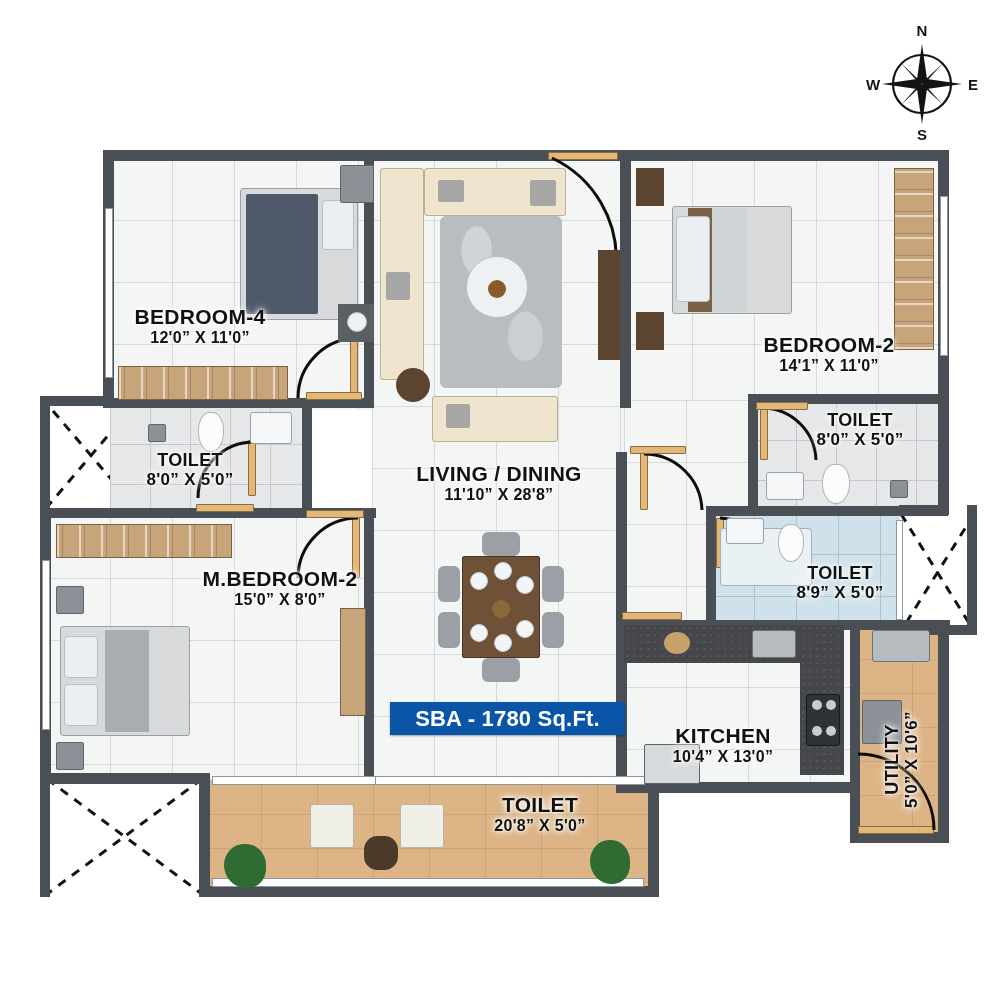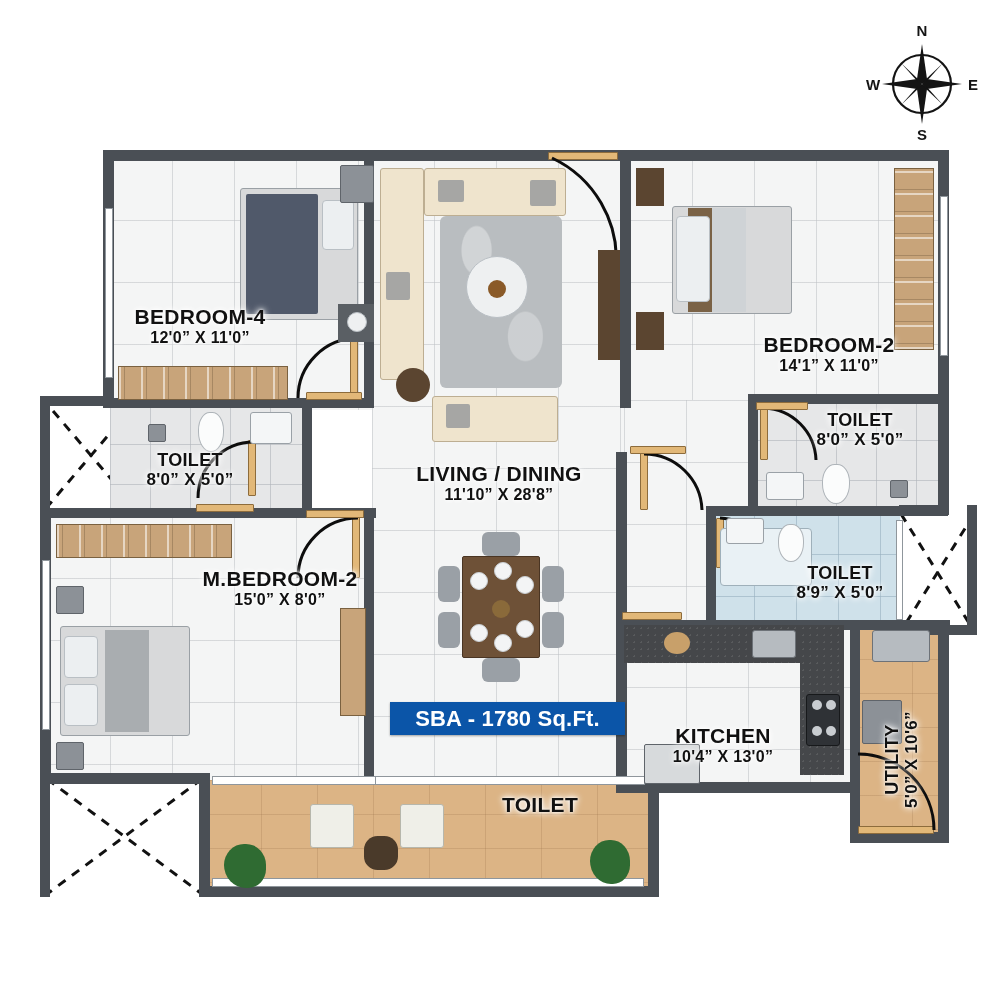--- a/index.html
+++ b/index.html
@@ -378,20 +378,21 @@
     <span class="dm">10'4” X 13'0”</span>
   </div>
 
   <div class="label sm vert" style="left:812px;top:740px;width:180px;">
     <span class="nm">UTILITY</span>
     <span class="dm">5'0” X 10'6”</span>
   </div>
 
   <div class="label" style="left:420px;top:793px;width:240px;">
     <span class="nm">TOILET</span>
+    <span class="dm">20'8” X 5'0”</span>
   </div>
 
   <div id="sba" style="left:390px;top:702px;width:235px;height:33px;background:#0b55a8;">SBA - 1780 Sq.Ft.</div>
 
   <svg id="compass" style="left:858px;top:22px;width:128px;height:122px;" viewBox="0 0 128 122">
     <circle cx="64" cy="62" r="29" fill="none" stroke="#141414" stroke-width="2.2"></circle>
 
     <polygon points="64,22 69,57 64,62 59,57" fill="#141414"></polygon>
     <polygon points="64,102 69,67 64,62 59,67" fill="#141414"></polygon>
     <polygon points="24,62 59,57 64,62 59,67" fill="#141414"></polygon>

